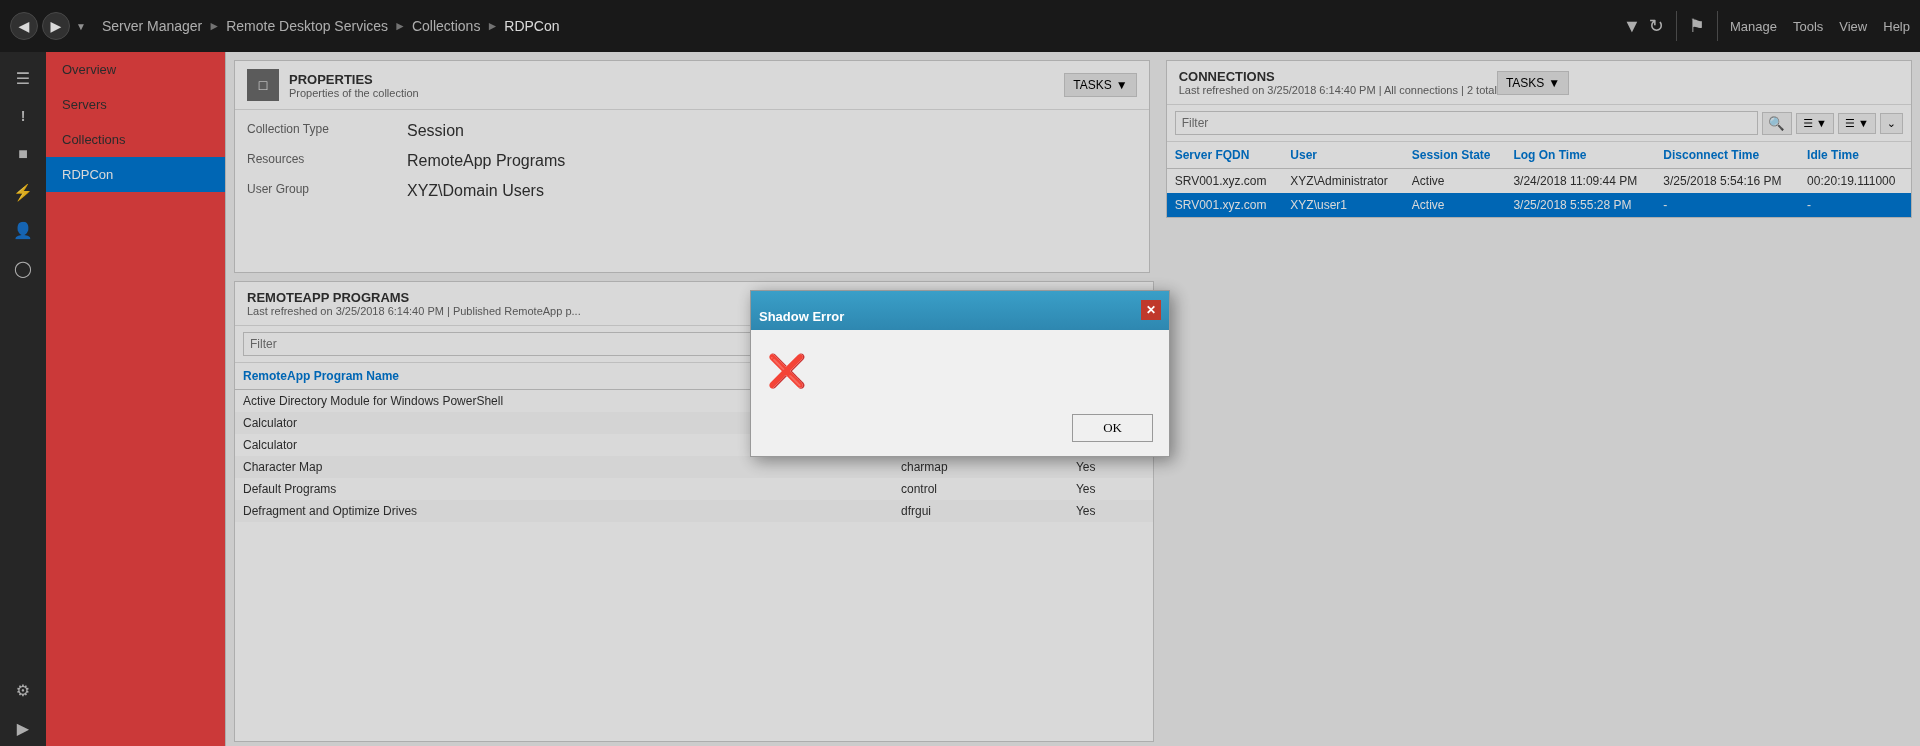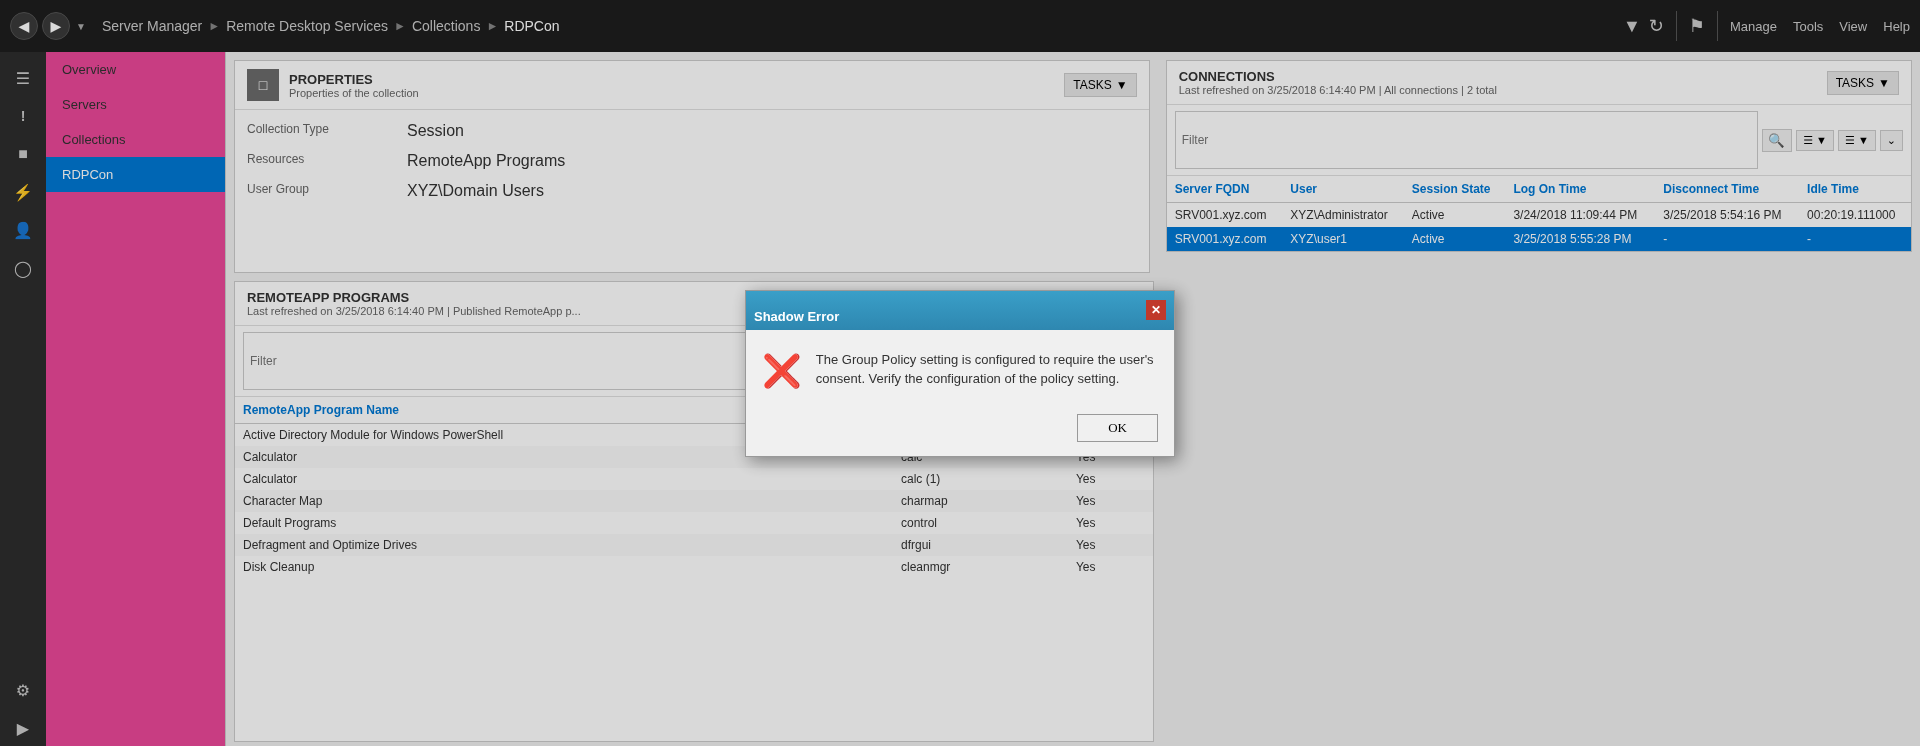--- a/index.html
+++ b/index.html
@@ -39,21 +39,21 @@
       width: 46px; background: #2d2d2d; display: flex; flex-direction: column;
       align-items: center; padding-top: 8px; gap: 2px;
     }
     .si-item {
       width: 40px; height: 36px; display: flex; align-items: center; justify-content: center;
       color: #ccc; cursor: pointer; font-size: 16px; border-radius: 2px;
     }
 
     
     .nav-panel {
-      width: 180px; background: #ec4899; border-right: 1px solid #ccc;
+      width: 180px; background: #ef4444; border-right: 1px solid #ccc;
       display: flex; flex-direction: column;
     }
     .nav-item {
       padding: 10px 16px; cursor: pointer; color: #333; font-size: 13px;
     }
     .nav-item.active { background: #0078d4; color: #fff; }
 
     
     .content { flex: 1; display: flex; flex-direction: column; overflow: hidden; background: #f0f0f0; }
 
@@ -81,30 +81,30 @@
     .props-grid { display: grid; grid-template-columns: 160px 1fr; padding: 8px 12px; gap: 4px 0; }
     .prop-label { color: #666; padding: 4px 0; font-size: 12px; }
     .prop-value { color: #333; padding: 4px 0; font-size: 16px; }
 
     
     .connections-section {
       background: #fff; margin: 8px 8px 4px 8px; border: 1px solid #ccc;
       display: flex; flex-direction: column;
     }
     .conn-header {
-      display: flex; align-items: center; justify-content: space-between;
+      display: flex; align-items: center; justify-content: flex-start;
       padding: 8px 12px; border-bottom: 1px solid #e0e0e0;
     }
     .conn-title { font-weight: bold; font-size: 13px; color: #333; text-transform: uppercase; }
     .conn-subtitle { font-size: 11px; color: #666; }
     .conn-filter-row {
       display: flex; align-items: center; padding: 6px 8px; border-bottom: 1px solid #e0e0e0; gap: 4px;
     }
     .filter-input {
-      border: 1px solid #ccc; padding: 21px 6px; font-size: 12px;
+      border: 1px solid #ccc; padding: 4px 6px; font-size: 12px;
       flex: 1; outline: none; color: #999;
     }
     .filter-btn { border: 1px solid #ccc; background: #f0f0f0; padding: 3px 6px; cursor: pointer; }
     .icon-btn { border: 1px solid #ccc; background: #f0f0f0; padding: 3px 6px; cursor: pointer; font-size: 11px; }
     .conn-table { width: 100%; border-collapse: collapse; }
     .conn-table th {
       text-align: left; padding: 6px 8px; border-bottom: 1px solid #ccc;
       font-size: 12px; font-weight: 600; color: #0078d4; cursor: pointer; white-space: nowrap; margin-top: 19px;
     }
     .conn-table td { padding: 5px 8px; font-size: 12px; color: #333; white-space: nowrap; }
@@ -366,25 +366,20 @@
                 <tr class="">
                   <td>Default Programs</td>
                   <td>control</td>
                   <td>Yes</td>
                 </tr>
                 <tr class="">
                   <td>Defragment and Optimize Drives</td>
                   <td>dfrgui</td>
                   <td>Yes</td>
                 </tr>
-                <tr class="">
-                  <td>Disk Cleanup</td>
-                  <td>cleanmgr</td>
-                  <td>Yes</td>
-                </tr>
               </tbody>
             </table>
           </div>
         </div>
       </div>
       <div class="right-col">
         
       </div>
     </div>
 
@@ -392,19 +387,18 @@
 </div>
 
 <div class="dialog-overlay">
   <div class="dialog">
     <div class="dialog-titlebar">
       <span class="dialog-title">Shadow Error</span>
       <button class="dialog-close-btn">✕</button>
     </div>
     <div class="dialog-body">
       <div class="dialog-icon">❌</div>
-      <div class="dialog-message">The Group Policy setting is configured to require the user's consent. Verify the configuration of the policy setting.</div>
     </div>
     <div class="dialog-footer">
       <button class="ok-btn">OK</button>
     </div>
   </div>
 </div>
 
 </body></html>

